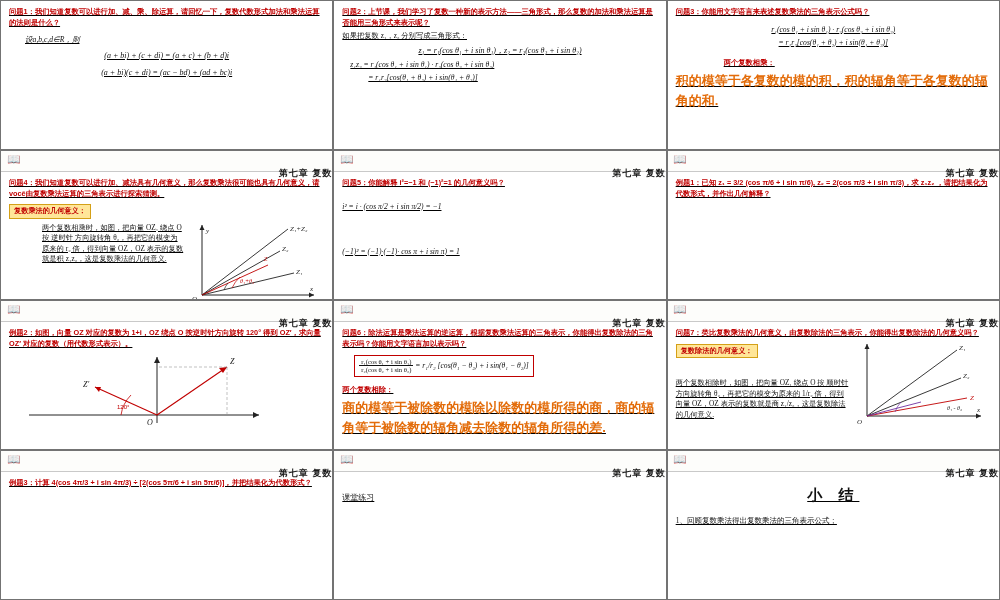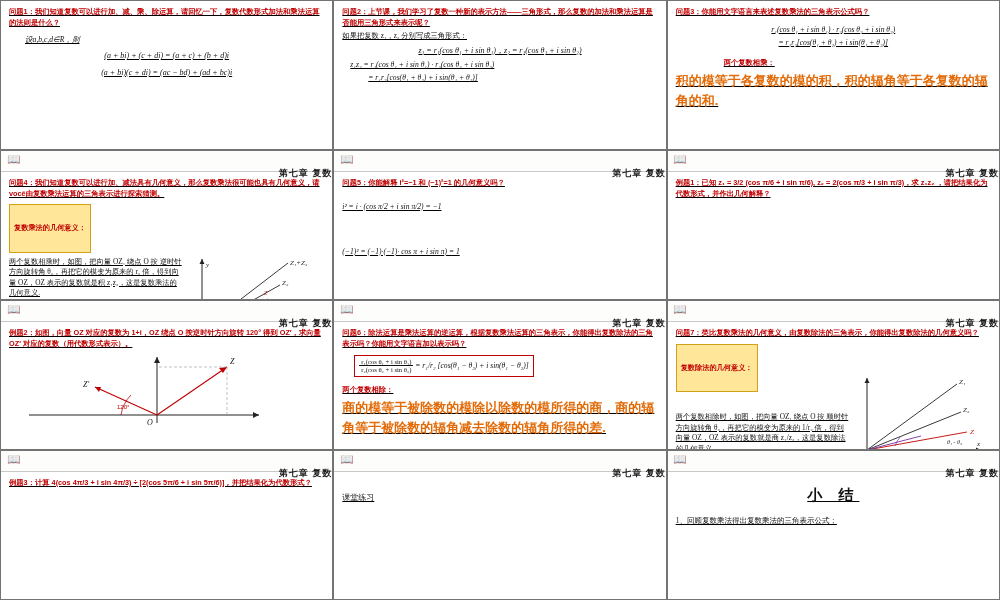--- a/index.html
+++ b/index.html
@@ -72,21 +72,21 @@
     margin:2px 0;
     color:#111;
   }
   .boxedhl{
     display:inline-block;
     background:#ffe699;
     border:1px solid #d4a017;
     color:#c00000;
     font-weight:bold;
     font-size:7.2px;
-    padding:18px 4px;
+    padding:1px 4px;
     font-family:"Liberation Sans", sans-serif;
   }
   .framebox{
     border:1px solid #c00000;
     padding:2px 4px;
     display:inline-block;
     margin:2px 0;
   }
   svg{display:block;}
   .conclu{
@@ -152,21 +152,21 @@
     <div class="hdr">
       <span class="bookicon">📖</span>
       <span class="chap">第七章 复数</span>
     </div>
     <div class="body">
       <div class="q">问题4：我们知道复数可以进行加、减法具有几何意义，那么复数乘法很可能也具有几何意义，请você由复数乘法运算的三角表示进行探索猜测。</div>
       <div style="margin-top:5px;">
         <span class="boxedhl">复数乘法的几何意义：</span>
       </div>
       <div style="display:flex;">
-        <div style="width:175px;">
+        <div style="width:175px;margin-left:33px;">
           <div class="txt" style="margin-top:4px;">两个复数相乘时，如图，把向量 OZ₁ 绕点 O 按 逆时针 方向旋转角 θ₂，再把它的模变为原来的 r₂ 倍，得到向量 OZ，OZ 表示的复数就是积 z₁z₂，这是复数乘法的几何意义.</div>
         </div>
         <div style="width:140px;margin-top:2px;">
           <svg width="140" height="82" viewBox="0 0 140 82">
             <line x1="18" y1="74" x2="130" y2="74" stroke="#222" stroke-width="1"></line>
             <polygon points="130,74 125,71.5 125,76.5" fill="#222"></polygon>
             <line x1="18" y1="74" x2="18" y2="4" stroke="#222" stroke-width="1"></line>
             <polygon points="18,4 15.5,9 20.5,9" fill="#222"></polygon>
             <line x1="18" y1="74" x2="104" y2="8" stroke="#222" stroke-width="0.9"></line>
             <line x1="18" y1="74" x2="96" y2="30" stroke="#222" stroke-width="0.9"></line>

